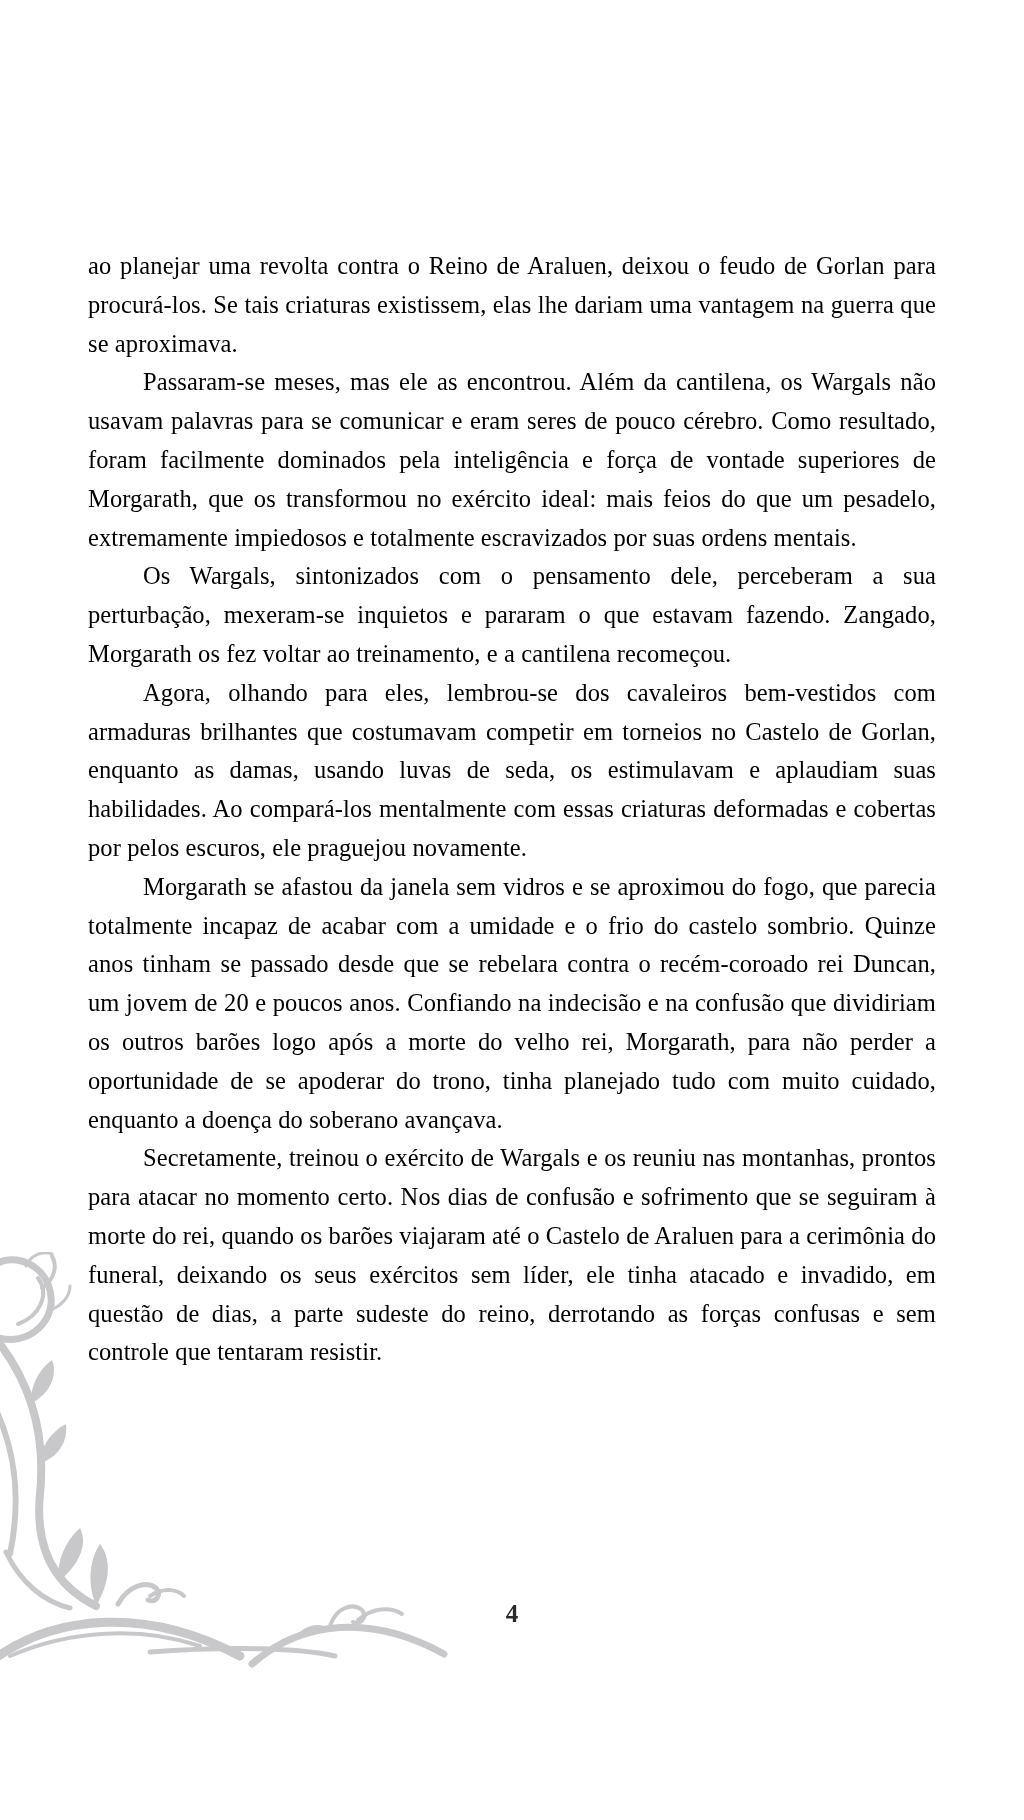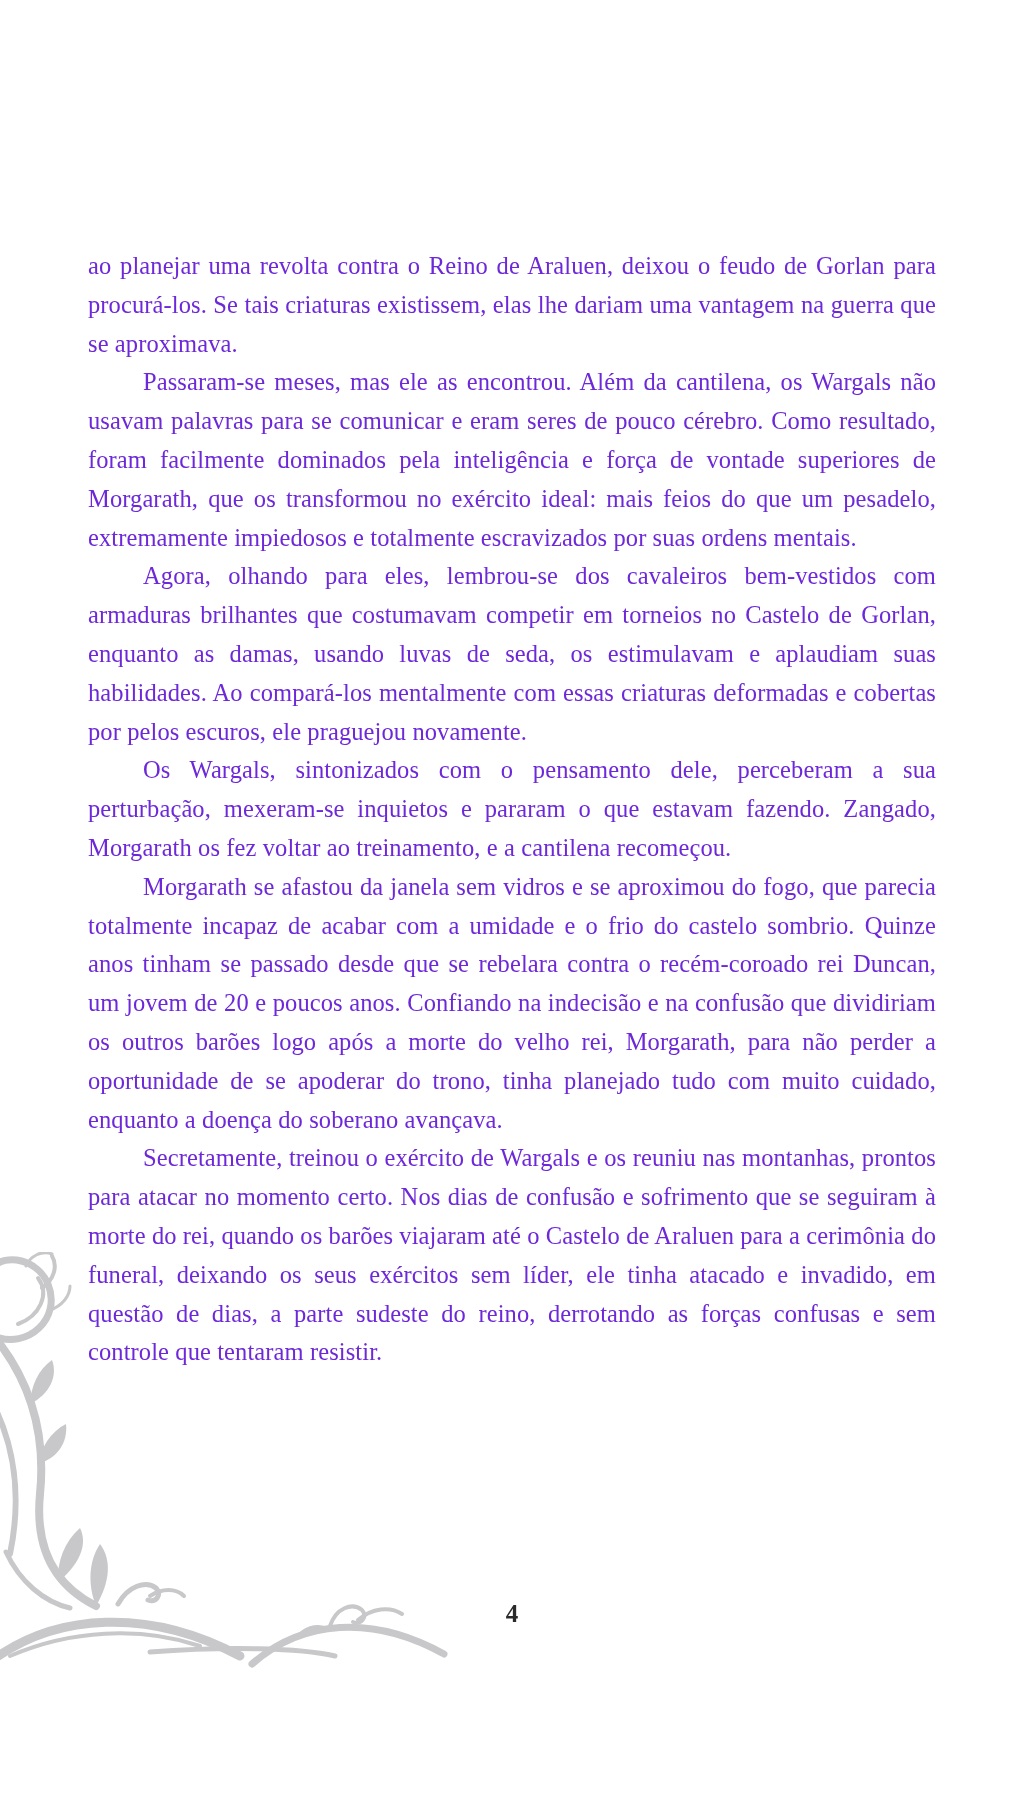--- a/index.html
+++ b/index.html
@@ -13,21 +13,21 @@
     height: 1820px;
     background: #ffffff;
     overflow: hidden;
     font-family: "Liberation Serif", serif;
   }
   .text-block {
     position: absolute;
     left: 88px;
     top: 247px;
     width: 848px;
-    color: #6d28d9;
+    color: #000000;
     font-size: 24.5px;
     line-height: 38.8px;
     text-align: justify;
     letter-spacing: 0.1px;
   }
   .text-block p {
     margin: 0;
     padding: 0;
     text-indent: 55px;
   }
@@ -54,22 +54,22 @@
   }
 </style>
 </head>
 <body>
 
 <div class="page">
 
   <div class="text-block">
     <p class="first">ao planejar uma revolta contra o Reino de Araluen, deixou o feudo de Gorlan para procurá-los. Se tais criaturas existissem, elas lhe dariam uma vantagem na guerra que se aproximava.</p>
     <p>Passaram-se meses, mas ele as encontrou. Além da cantilena, os Wargals não usavam palavras para se comunicar e eram seres de pouco cérebro. Como resultado, foram facilmente dominados pela inteligência e força de vontade superiores de Morgarath, que os transformou no exército ideal: mais feios do que um pesadelo, extremamente impiedosos e totalmente escravizados por suas ordens mentais.</p>
+    <p>Os Wargals, sintonizados com o pensamento dele, perceberam a sua perturbação, mexeram-se inquietos e pararam o que estavam fazendo. Zangado, Morgarath os fez voltar ao treinamento, e a cantilena recomeçou.</p>
     <p>Agora, olhando para eles, lembrou-se dos cavaleiros bem-vestidos com armaduras brilhantes que costumavam competir em torneios no Castelo de Gorlan, enquanto as damas, usando luvas de seda, os estimulavam e aplaudiam suas habilidades. Ao compará-los mentalmente com essas criaturas deformadas e cobertas por pelos escuros, ele praguejou novamente.</p>
-    <p>Os Wargals, sintonizados com o pensamento dele, perceberam a sua perturbação, mexeram-se inquietos e pararam o que estavam fazendo. Zangado, Morgarath os fez voltar ao treinamento, e a cantilena recomeçou.</p>
     <p>Morgarath se afastou da janela sem vidros e se aproximou do fogo, que parecia totalmente incapaz de acabar com a umidade e o frio do castelo sombrio. Quinze anos tinham se passado desde que se rebelara contra o recém-coroado rei Duncan, um jovem de 20 e poucos anos. Confiando na indecisão e na confusão que dividiriam os outros barões logo após a morte do velho rei, Morgarath, para não perder a oportunidade de se apoderar do trono, tinha planejado tudo com muito cuidado, enquanto a doença do soberano avançava.</p>
     <p>Secretamente, treinou o exército de Wargals e os reuniu nas montanhas, prontos para atacar no momento certo. Nos dias de confusão e sofrimento que se seguiram à morte do rei, quando os barões viajaram até o Castelo de Araluen para a cerimônia do funeral, deixando os seus exércitos sem líder, ele tinha atacado e invadido, em questão de dias, a parte sudeste do reino, derrotando as forças confusas e sem controle que tentaram resistir.</p>
   </div>
 
   <div class="page-number">4</div>
 
   <svg class="flourish" viewBox="0 0 450 430" width="450" height="430" xmlns="http://www.w3.org/2000/svg">
     <g fill="none" stroke="#c8c8cb" stroke-linecap="round">
 
       <path d="M -6 84 C 28 98, 62 66, 48 32 C 38 8, 6 0, -8 16" stroke-width="7"></path>

